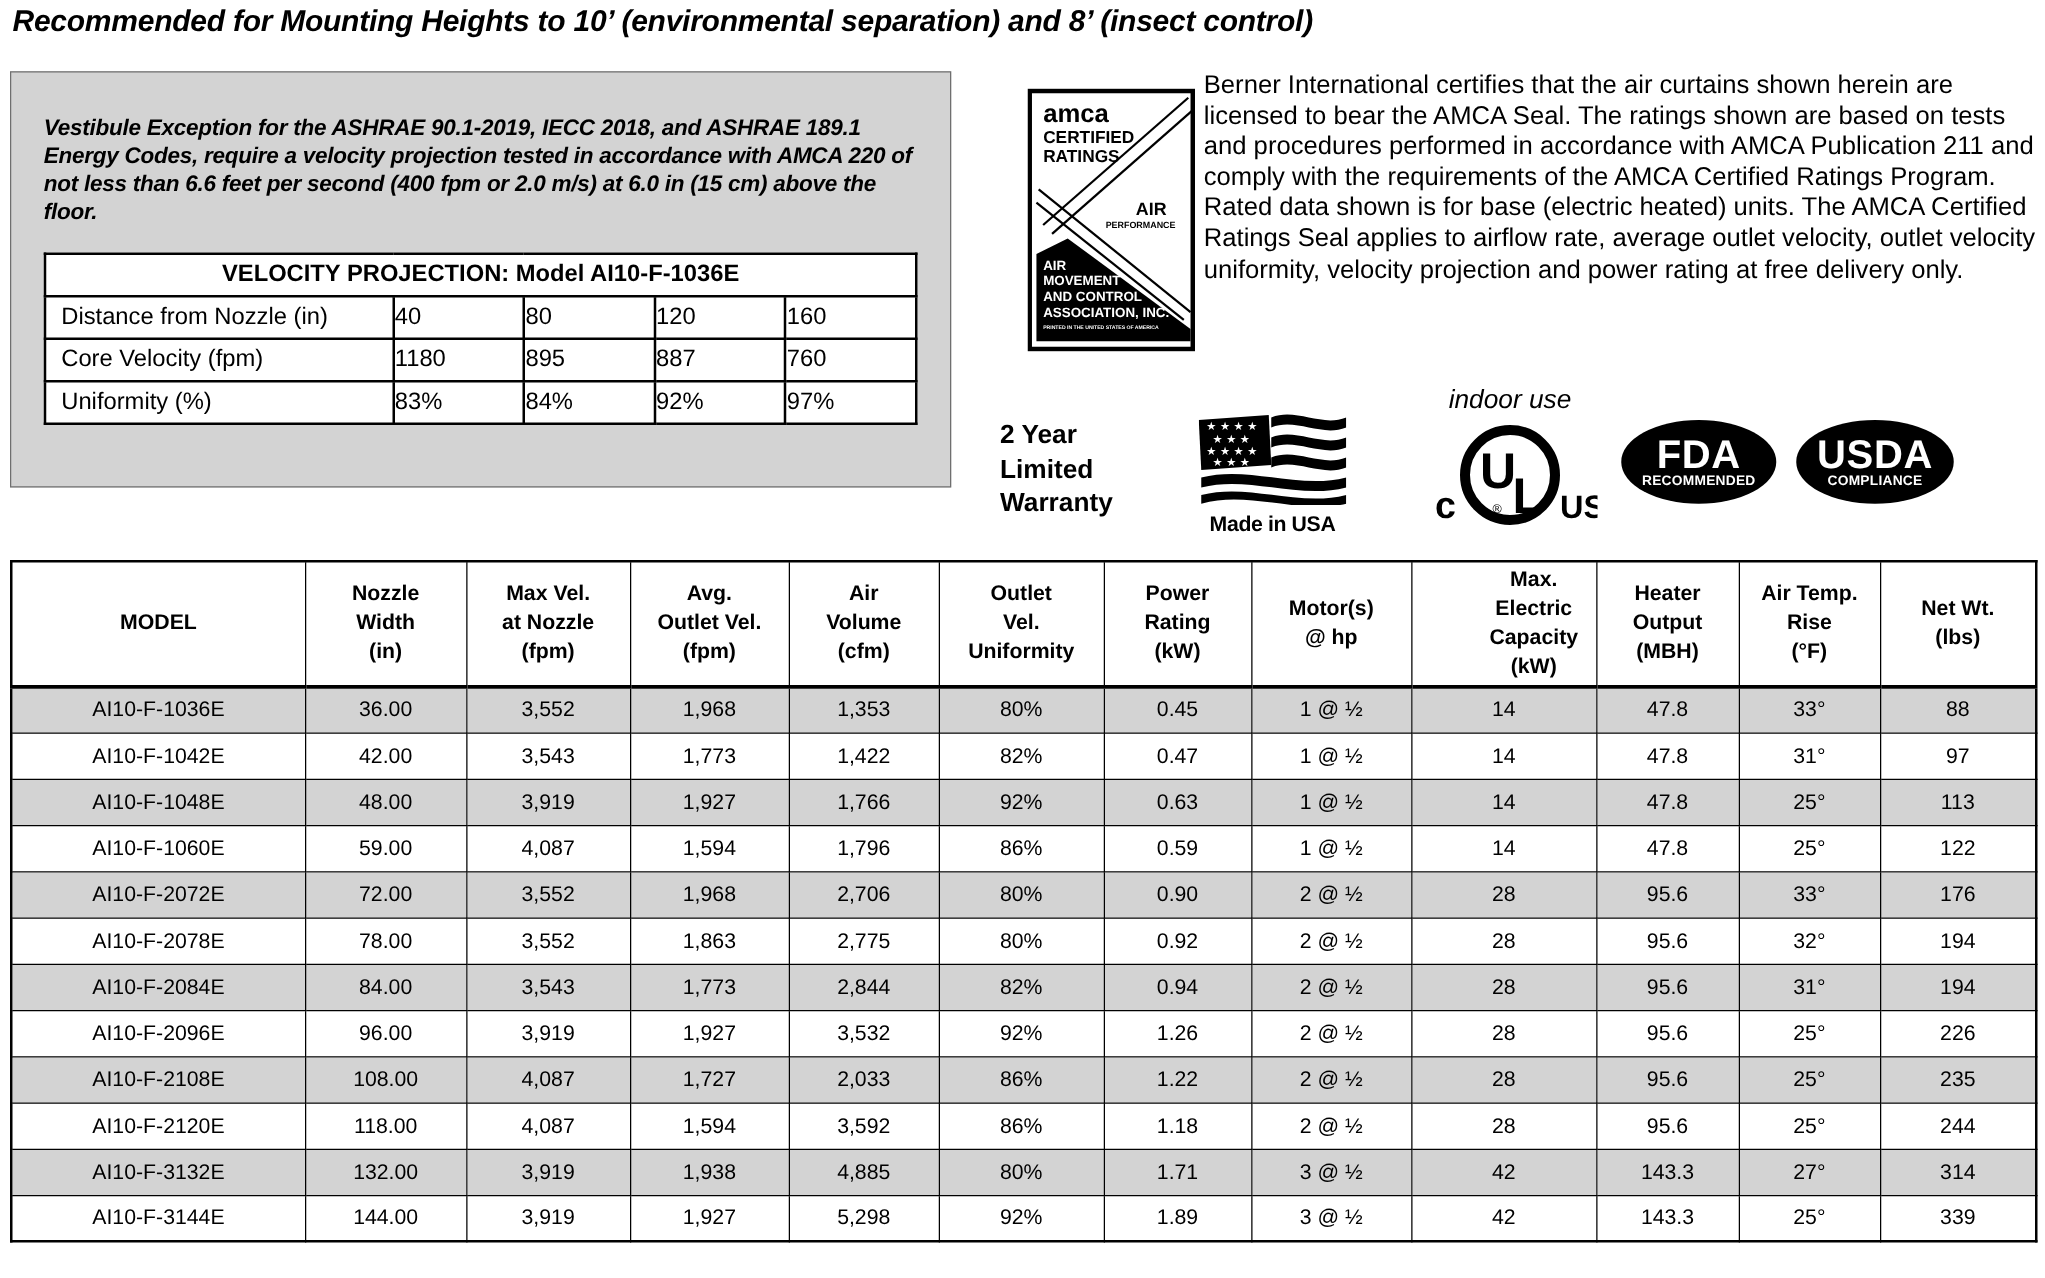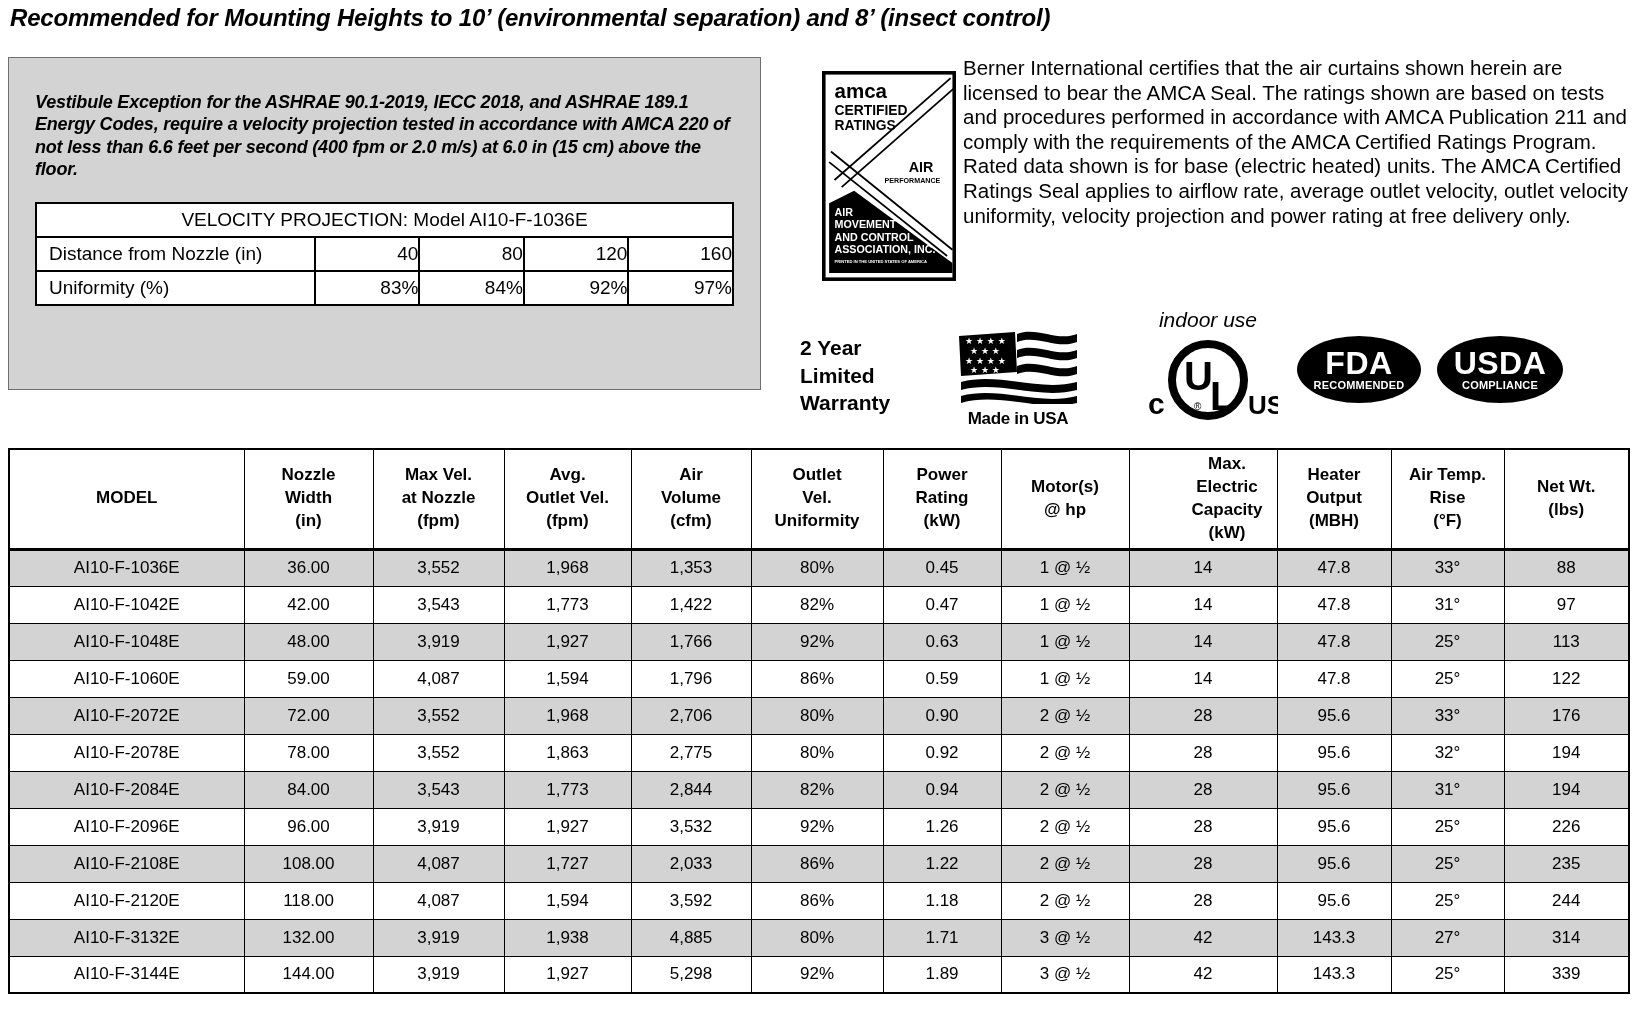--- a/index.html
+++ b/index.html
@@ -10,22 +10,22 @@
     font-style:italic; letter-spacing:-0.2px; white-space:nowrap; }
 
   
   .gray-box { position:absolute; left:8px; top:57px; width:753px; height:333px;
     background:#d3d3d3; border:1px solid #6f6f6f; }
   .vestibule-text { padding:33px 26px 16px 26px; font-size:18px; font-weight:bold;
     font-style:italic; line-height:1.24; letter-spacing:-0.2px; }
   table.vel { width:calc(100% - 52px); margin:6px auto 0 auto; border-collapse:collapse;
     background:#fff; }
   table.vel th, table.vel td { border:2px solid #000; font-size:19px; height:34px; }
-  table.vel th { font-weight:normal; text-align:center; }
-  table.vel td { text-align:right; font-weight:normal; }
+  table.vel th { font-weight:bold; text-align:center; }
+  table.vel td { text-align:left; font-weight:normal; }
   table.vel td.vt-label { text-align:left; padding-left:12px; width:40%; }
   table.vel td:not(.vt-label) { width:15%; }
 
   
   .amca-seal { position:absolute; left:822px; top:60px; width:134px; height:232px; }
 
   
   .cert-text { position:absolute; left:963px; top:56px; width:676px; font-size:20.5px;
     line-height:1.2; }
 
@@ -76,20 +76,27 @@
         <th colspan="5">VELOCITY PROJECTION: Model AI10-F-1036E</th>
       </tr>
     </thead>
     <tbody>
         <tr>
           <td class="vt-label">Distance from Nozzle (in)</td>
           <td>40</td>
           <td>80</td>
           <td>120</td>
           <td>160</td>
+        </tr>
+        <tr>
+          <td class="vt-label">Core Velocity (fpm)</td>
+          <td>1180</td>
+          <td>895</td>
+          <td>887</td>
+          <td>760</td>
         </tr>
         <tr>
           <td class="vt-label">Uniformity (%)</td>
           <td>83%</td>
           <td>84%</td>
           <td>92%</td>
           <td>97%</td>
         </tr>
       </tbody>
   </table>

